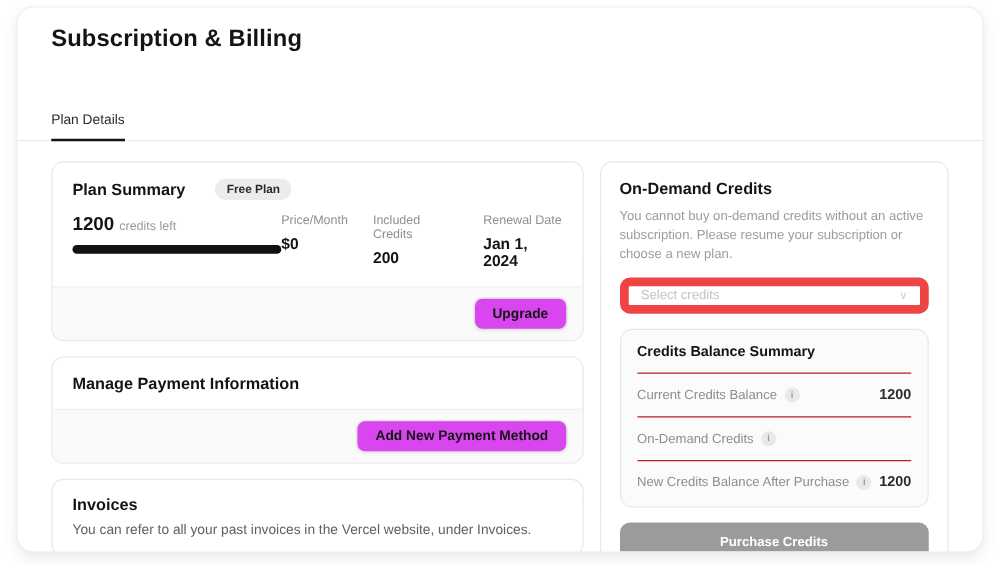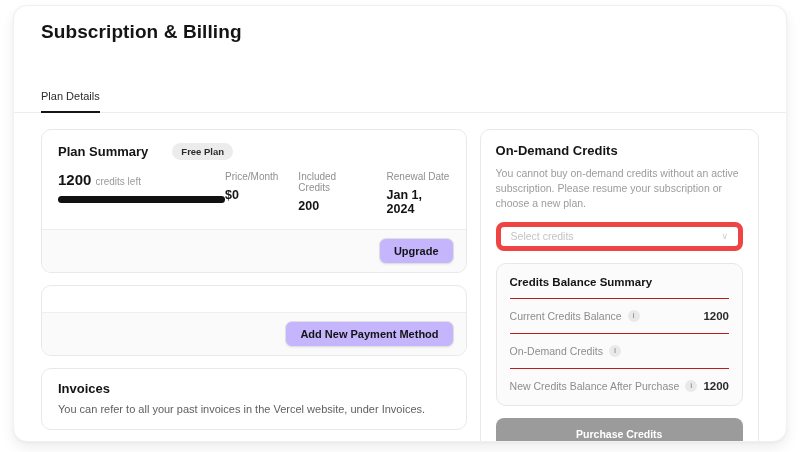--- a/index.html
+++ b/index.html
@@ -42,37 +42,37 @@
   .ps-row { display: flex; justify-content: space-between; margin-top: 11px; }
   .credits-num { font-size: 15px; font-weight: 700; color: #141414; }
   .credits-lbl { font-size: 10px; color: #9a9a9a; margin-left: 4px; }
   .progress-track { width: 167px; height: 7px; border-radius: 5px; margin-top: 7px; background: #ededed; }
   .progress-fill { height: 100%; border-radius: 5px; background: #111111; }
   .stats { display: flex; gap: 20px; }
   .stat-label { font-size: 10px; color: #8f8f8f; }
   .stat-value { font-size: 12.5px; font-weight: 700; color: #141414; margin-top: 6px; }
 
   .btn {
-    display: inline-block; background: #c4b5fd; border: 1px solid #e0e0e0; border-radius: 7px;
+    display: inline-block; background: #d946ef; border: 1px solid #e0e0e0; border-radius: 7px;
     padding: 6px 14px; font-size: 11px; font-weight: 600; color: #141414;
     box-shadow: 0 1px 2px rgba(0,0,0,0.05); cursor: pointer; font-family: inherit;
   }
 
   .empty-box {
     margin-top: 11px; border: 1px solid #e6e6e6; border-radius: 8px;
     padding: 11px 12px; font-size: 11px; color: #8f8f8f;
   }
 
   .inv-body { padding: 12px 16px 14px; }
   .inv-desc { font-size: 11px; color: #5f5f5f; margin-top: 7px; }
 
   .od-card { padding: 13px 15px 14px; }
   .od-desc { font-size: 10.5px; color: #9c9c9c; line-height: 1.45; margin-top: 8px; }
   .select {
-    margin-top: 10px; height: 29px; border: 5px solid #ef4444; border-radius: 8px;
+    margin-top: 10px; height: 29px; border: 7px solid #ef4444; border-radius: 8px;
     display: flex; align-items: center; justify-content: space-between;
     padding: 0 10px; color: #c4c4c4; font-size: 10.5px; cursor: default;
   }
   .chevron { font-size: 9px; color: #cccccc; }
 
   .summary-box {
     margin-top: 12px; border: 1px solid #e7e7e7; border-radius: 10px;
     background: #fbfbfb; padding: 12px 13px 2px;
   }
   .summary-title { font-size: 11.5px; font-weight: 700; color: #141414; padding-bottom: 10px; }
@@ -139,20 +139,21 @@
             </div>
           </div>
         </div>
         <div class="card-footer">
           <button class="btn">Upgrade</button>
         </div>
       </div>
 
       <div class="card">
         <div class="card-body">
+          <div class="card-title">Manage Payment Information</div>
         </div>
         <div class="card-footer">
           <button class="btn">Add New Payment Method</button>
         </div>
       </div>
 
       <div class="card">
         <div class="inv-body">
           <div class="card-title">Invoices</div>
           <div class="inv-desc">You can refer to all your past invoices in the Vercel website, under Invoices.</div>

